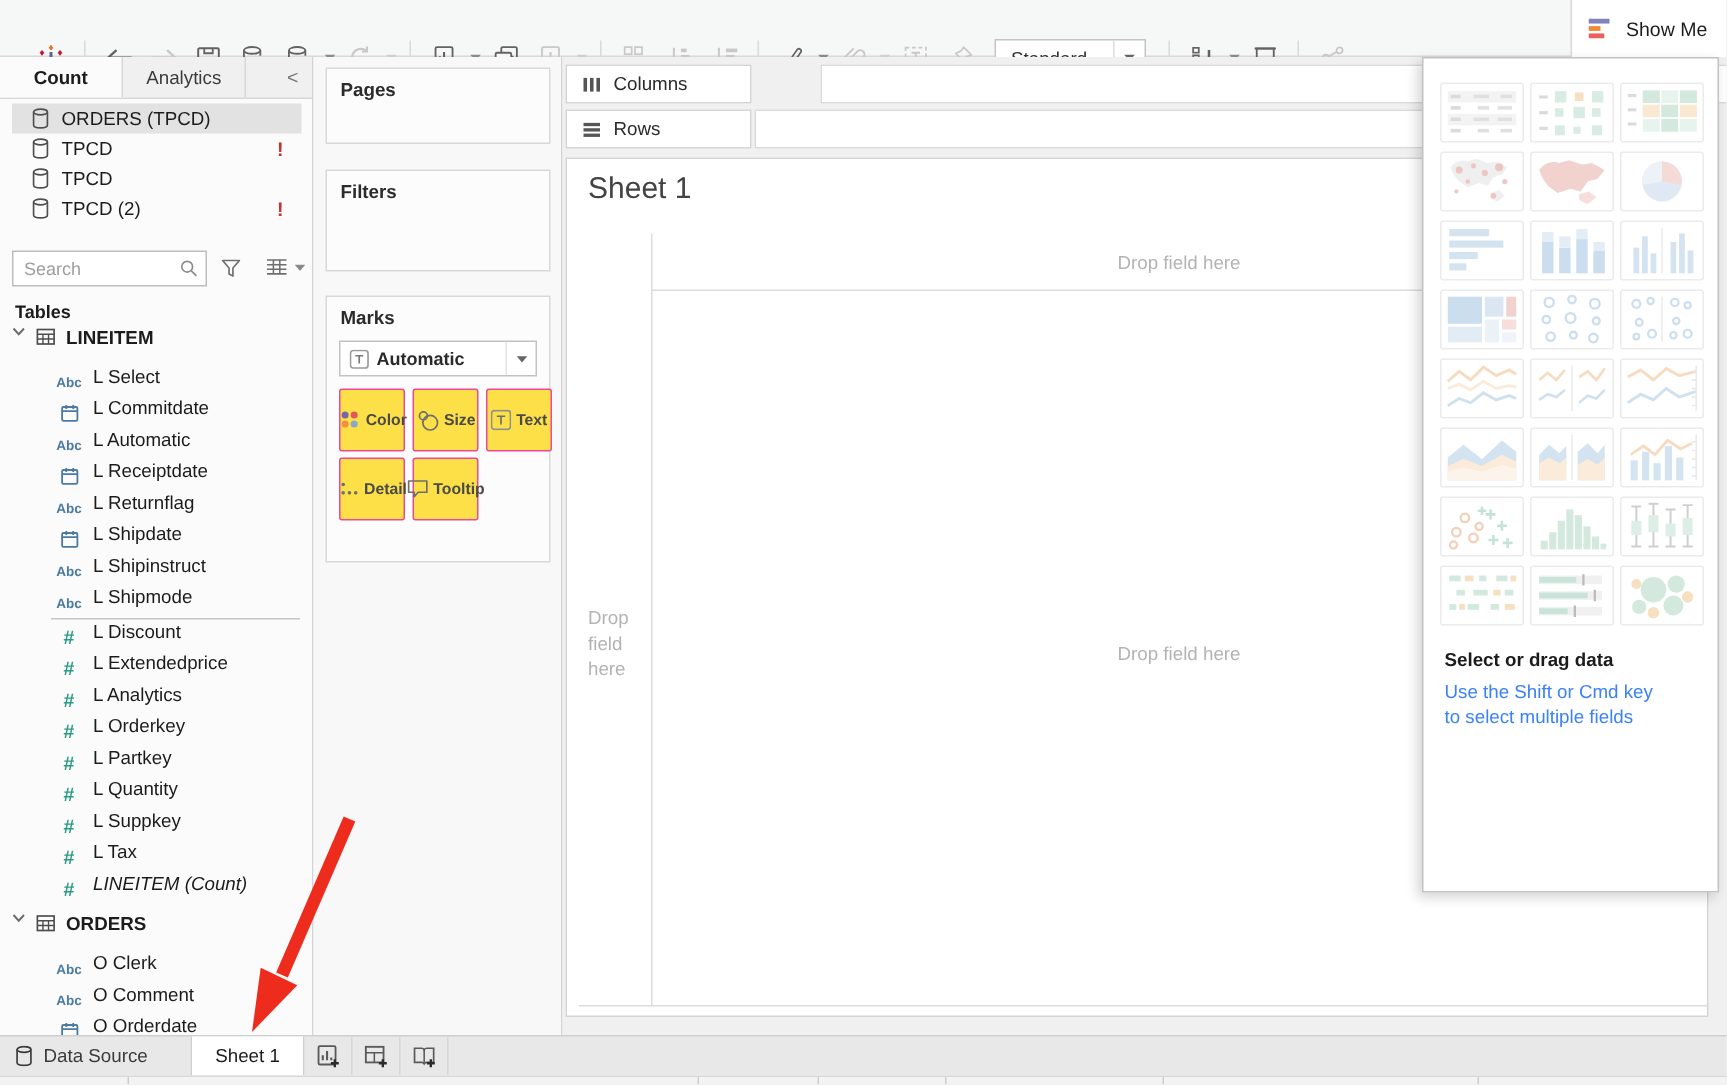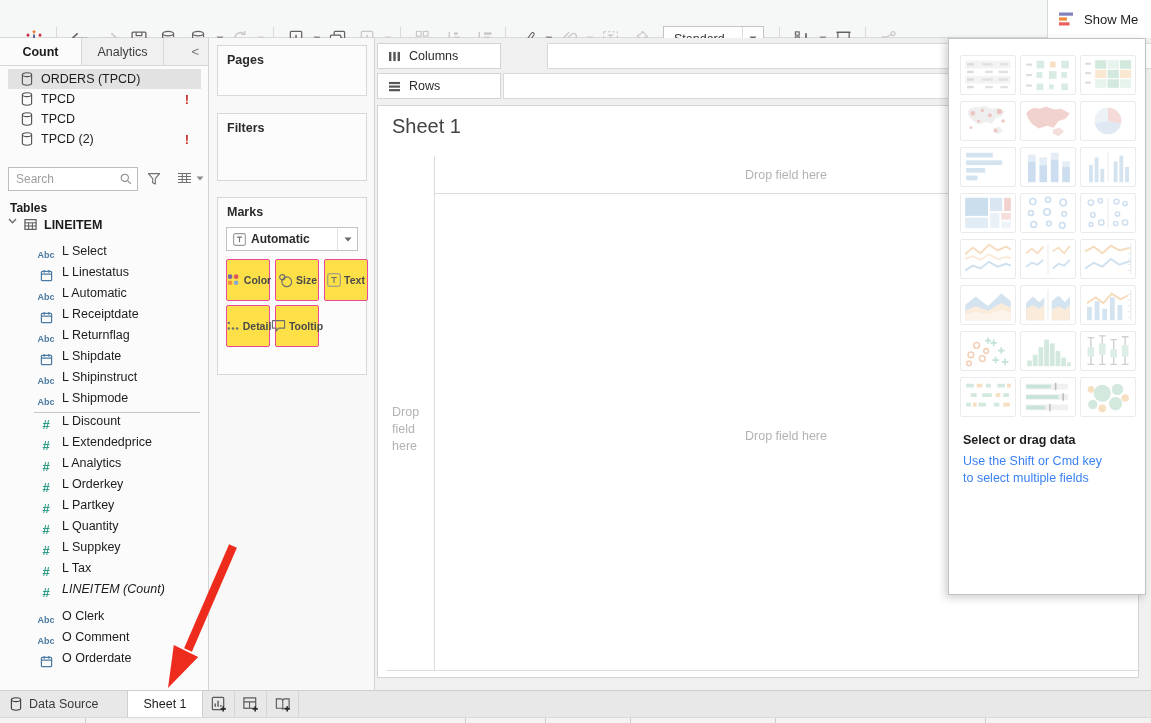--- a/index.html
+++ b/index.html
@@ -422,21 +422,21 @@
           <div class="ficon abc">Abc</div>
           <div class="flabel">L Select</div>
         </div>
         <div class="frow field">
           <div class="ficon">
             <svg viewBox="0 0 14 14" width="13" height="13">
               <rect x="1.5" y="2.5" width="11" height="10" rx="1" fill="none" stroke="#4b7ba3" stroke-width="1.3"></rect>
               <path d="M1.5 5.5h11M4.5 1v3M9.5 1v3" stroke="#4b7ba3" stroke-width="1.3"></path>
             </svg>
           </div>
-          <div class="flabel">L Linestatus</div>
+          <div class="flabel">L Commitdate</div>
         </div>
         <div class="frow field">
           <div class="ficon abc">Abc</div>
           <div class="flabel">L Automatic</div>
         </div>
         <div class="frow field">
           <div class="ficon">
             <svg viewBox="0 0 14 14" width="13" height="13">
               <rect x="1.5" y="2.5" width="11" height="10" rx="1" fill="none" stroke="#4b7ba3" stroke-width="1.3"></rect>
               <path d="M1.5 5.5h11M4.5 1v3M9.5 1v3" stroke="#4b7ba3" stroke-width="1.3"></path>
@@ -496,20 +496,34 @@
         </div>
         <div class="frow field">
           <div class="ficon hash">#</div>
           <div class="flabel">L Tax</div>
         </div>
         <div class="frow field">
           <div class="ficon hash">#</div>
           <div class="flabel ital">LINEITEM (Count)</div>
         </div>
         <div class="fgap"></div>
+        <div class="frow thead">
+          <div class="fchev">
+            <svg viewBox="0 0 9 6" width="9" height="6">
+              <path d="M1 1l3.5 3.8L8 1" fill="none" stroke="currentColor" stroke-width="1.3"></path>
+            </svg>
+          </div>
+          <div class="fticon">
+            <svg viewBox="0 0 14 14" width="13" height="13">
+              <rect x="1" y="1.8" width="12" height="10.4" fill="none" stroke="#4d4d4d" stroke-width="1.2"></rect>
+              <path d="M1 5.2h12M1 8.6h12M5 5.2v7M9 5.2v7" stroke="#4d4d4d" stroke-width="1"></path>
+            </svg>
+          </div>
+          <div class="flabel bold">ORDERS</div>
+        </div>
         <div class="frow field">
           <div class="ficon abc">Abc</div>
           <div class="flabel">O Clerk</div>
         </div>
         <div class="frow field">
           <div class="ficon abc">Abc</div>
           <div class="flabel">O Comment</div>
         </div>
         <div class="frow field">
           <div class="ficon">

